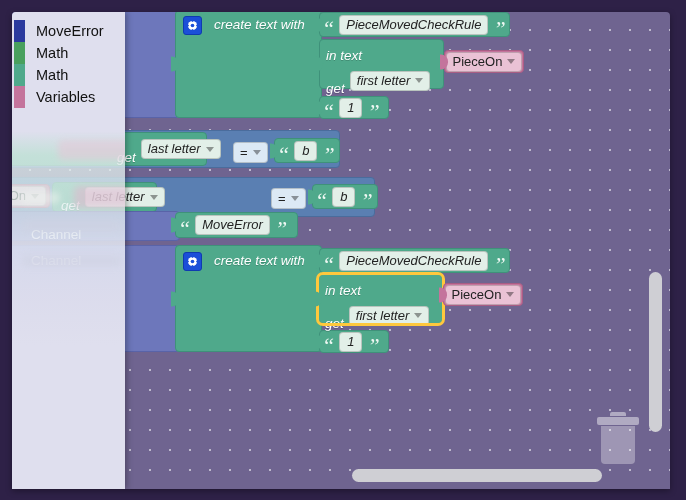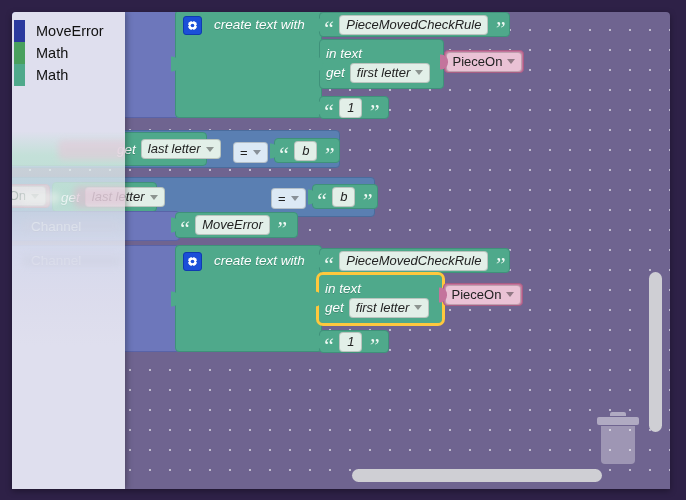--- a/index.html
+++ b/index.html
@@ -51,20 +51,21 @@
 
   .ctrl   { background: #6d77bb; border: 1px solid #5963a8; }
   .text   { background: #4fa98b; border: 1px solid #3f917a; font-style: italic; }
   .logic  { background: #5a7fb2; border: 1px solid #4a6c9c; }
   .var    { background: #c4749c; border: 1px solid #a85d84; text-align: center; }
 
   .lbl {
     padding: 0 6px;
     color: #ffffff;
     text-shadow: 0 1px 0 rgba(0,0,0,0.18);
+    margin-top: 16px;
   }
 
   
   .field {
     background: #e2efe8;
     color: #222222;
     border: 1px solid rgba(0,0,0,0.18);
     border-radius: 4px;
     padding: 1px 6px;
     font-size: 13px;
@@ -411,17 +412,21 @@
           <span>MoveError</span>
         </div>
         <div class="cat">
           <span class="swatch" style="background:#49a05e;"></span>
           <span>Math</span>
         </div>
         <div class="cat">
           <span class="swatch" style="background:#4fa98b;"></span>
           <span>Math</span>
         </div>
+        <div class="cat">
+          <span class="swatch" style="background:#c4749c;"></span>
+          <span>Variables</span>
+        </div>
       </div>
     </div>
 
   </div>
 </div>
 
 </body></html>

